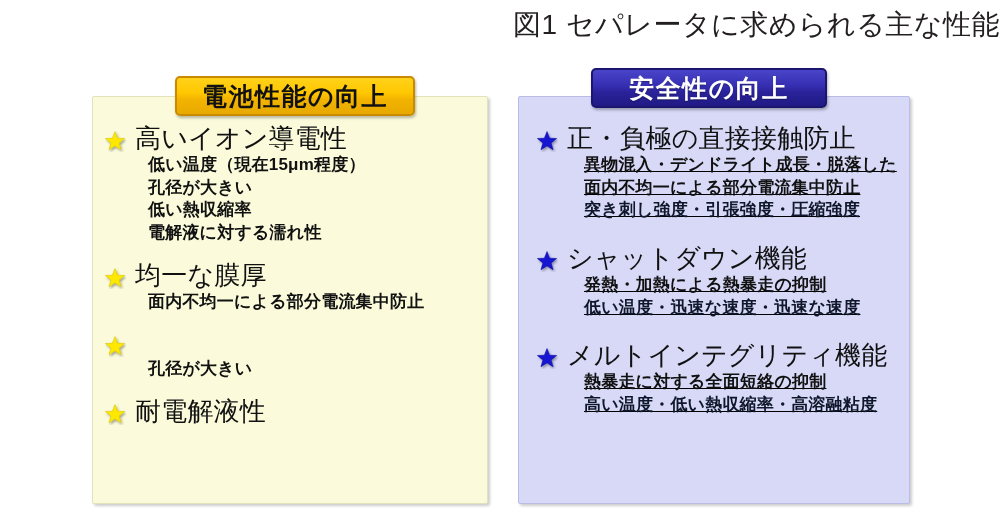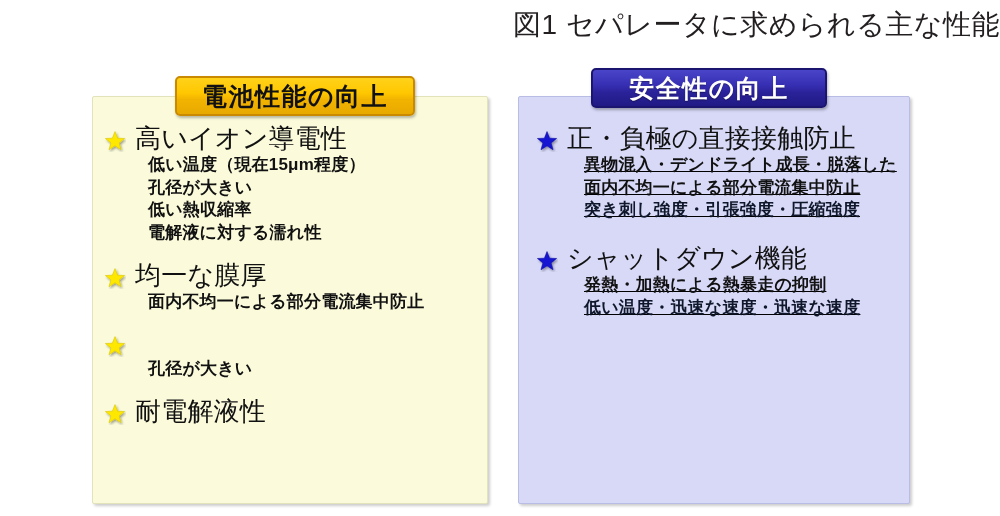--- a/index.html
+++ b/index.html
@@ -292,15 +292,34 @@
               <polygon points="11,1.6 13.6,8.2 20.6,8.5 15.1,12.9 17,19.7 11,15.8 5,19.7 6.9,12.9 1.4,8.5 8.4,8.2" fill="#1414D2" stroke="#0d0da0" stroke-width="0.6" filter="url(#sh-safety-1)"></polygon>
             </svg>
           </span>
           <div class="section-title">シャットダウン機能</div>
         </div>
         <ul class="sub-list">
           <li class="sub-item">発熱・加熱による熱暴走の抑制</li>
           <li class="sub-item accent">低い温度・迅速な速度・迅速な速度</li>
         </ul>
       </div>
+      <div class="section">
+        <div class="section-head">
+          <span class="star">
+            <svg viewBox="0 0 22 22" xmlns="http://www.w3.org/2000/svg">
+              <defs>
+                <filter id="sh-safety-2" x="-50%" y="-50%" width="220%" height="220%">
+                  <feDropShadow dx="1.2" dy="1.6" stdDeviation="1.1" flood-color="rgba(0,0,0,0.38)"></feDropShadow>
+                </filter>
+              </defs>
+              <polygon points="11,1.6 13.6,8.2 20.6,8.5 15.1,12.9 17,19.7 11,15.8 5,19.7 6.9,12.9 1.4,8.5 8.4,8.2" fill="#1414D2" stroke="#0d0da0" stroke-width="0.6" filter="url(#sh-safety-2)"></polygon>
+            </svg>
+          </span>
+          <div class="section-title">メルトインテグリティ機能</div>
+        </div>
+        <ul class="sub-list">
+          <li class="sub-item">熱暴走に対する全面短絡の抑制</li>
+          <li class="sub-item accent">高い温度・低い熱収縮率・高溶融粘度</li>
+        </ul>
+      </div>
     </div>
 
 </div>
 
 </body></html>

